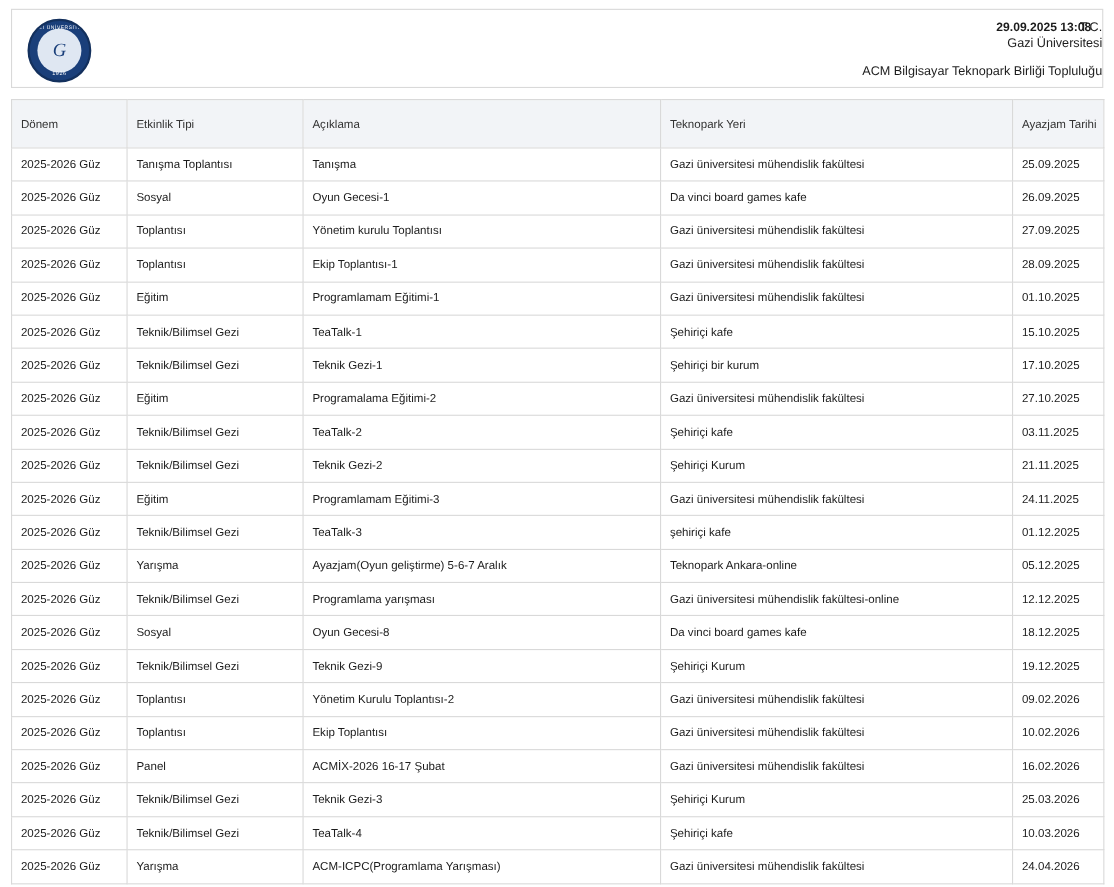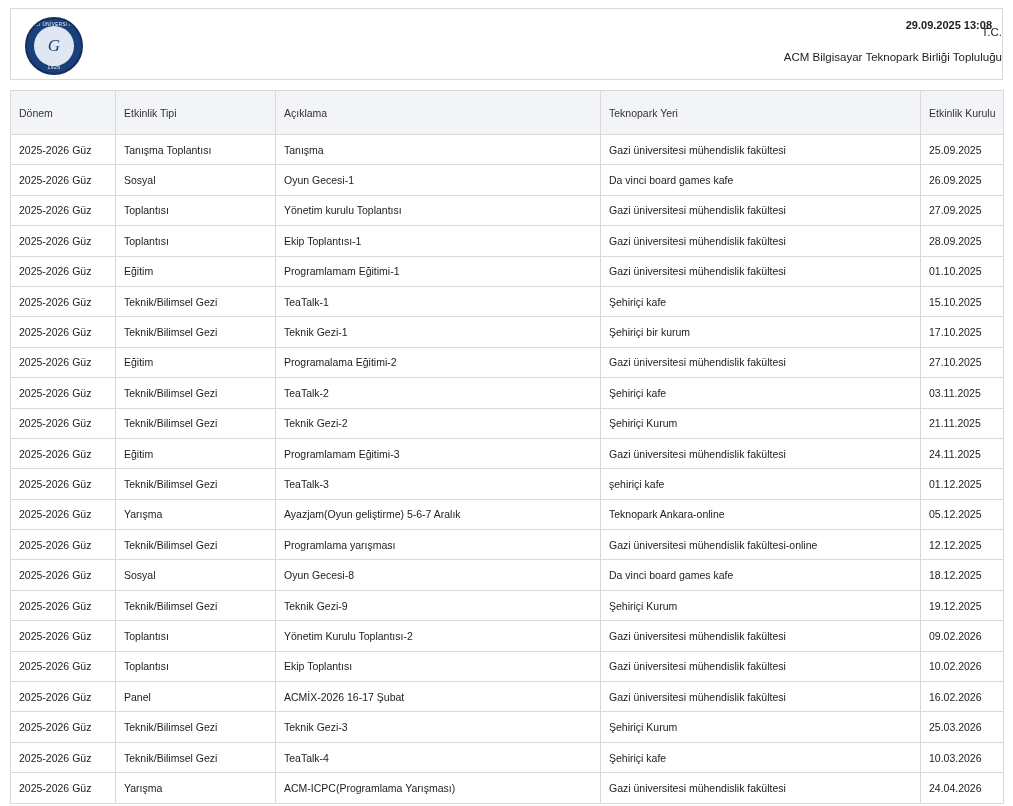--- a/index.html
+++ b/index.html
@@ -149,41 +149,42 @@
     <div class="logo-wrap">
       <div class="logo-outer">
         <div class="logo-top-text">GAZİ ÜNİVERSİTESİ</div>
         <div class="logo-inner">G</div>
         <div class="logo-bottom-text">1926</div>
       </div>
     </div>
 
     <div class="header-center">
       <span class="org-line">T.C.</span>
+      <span class="org-line">Gazi Üniversitesi</span>
       <span class="club-line">ACM Bilgisayar Teknopark Birliği Topluluğu</span>
     </div>
 
     <div class="header-date">29.09.2025 13:08</div>
   </div>
 
   <table class="events">
     <colgroup>
       <col class="c-donem">
         <col class="c-tip">
         <col class="c-aciklama">
         <col class="c-yer">
         <col class="c-tarih">
     </colgroup>
     <thead>
       <tr>
         <th>Dönem</th>
         <th>Etkinlik Tipi</th>
         <th>Açıklama</th>
         <th>Teknopark Yeri</th>
-        <th>Etkinlik Kurulu</th>
+        <th>Ayazjam Tarihi</th>
       </tr>
     </thead>
     <tbody>
         <tr>
           <td>2025-2026 Güz</td>
           <td>Tanışma Toplantısı</td>
           <td>Tanışma</td>
           <td>Gazi üniversitesi mühendislik fakültesi</td>
           <td>25.09.2025</td>
         </tr>

